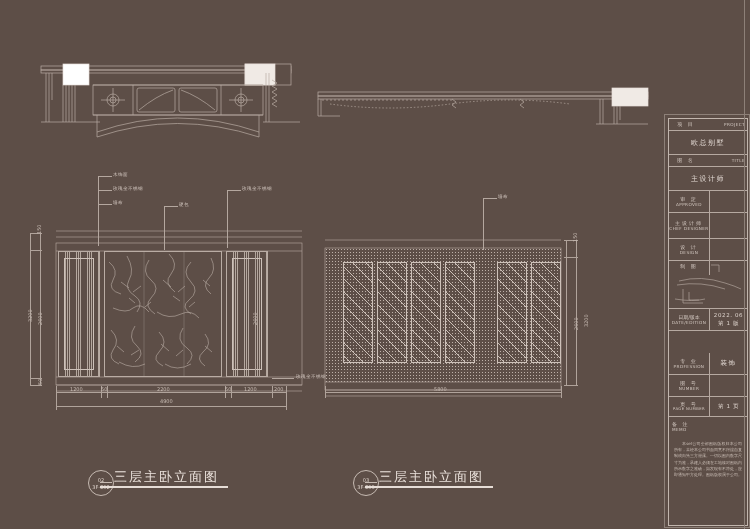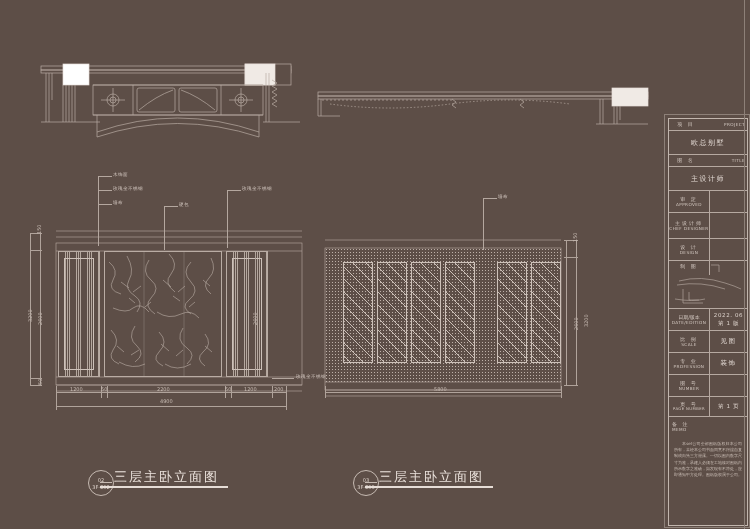--- a/index.html
+++ b/index.html
@@ -414,30 +414,20 @@
         <span class="tb-cn" style="letter-spacing:0;">日期/版本</span>
         <span class="tb-en">DATE/EDITION</span>
       </div>
       <div class="tb-div" style="left:40px;"></div>
       <div class="tb-seg" style="left:41px;width:37px;">
         <span class="tb-val-s">2022. 06</span>
         <span class="tb-val-s">第 1 版</span>
       </div>
     </div>
 
-    <div class="tb-row" style="top:212px;height:22px;">
-      <div class="tb-seg" style="left:0;width:40px;">
-        <span class="tb-cn">比   例</span>
-        <span class="tb-en">SCALE</span>
-      </div>
-      <div class="tb-div" style="left:40px;"></div>
-      <div class="tb-seg" style="left:41px;width:37px;">
-          <span class="tb-val" style="font-size:6.5px;">见图</span>
-        </div>
-    </div>
 
     <div class="tb-row" style="top:234px;height:22px;">
       <div class="tb-seg" style="left:0;width:40px;">
         <span class="tb-cn">专   业</span>
         <span class="tb-en">PROFESSION</span>
       </div>
       <div class="tb-div" style="left:40px;"></div>
       <div class="tb-seg" style="left:41px;width:37px;">
           <span class="tb-val" style="font-size:6.5px;text-align:right;">装饰</span>
         </div>

